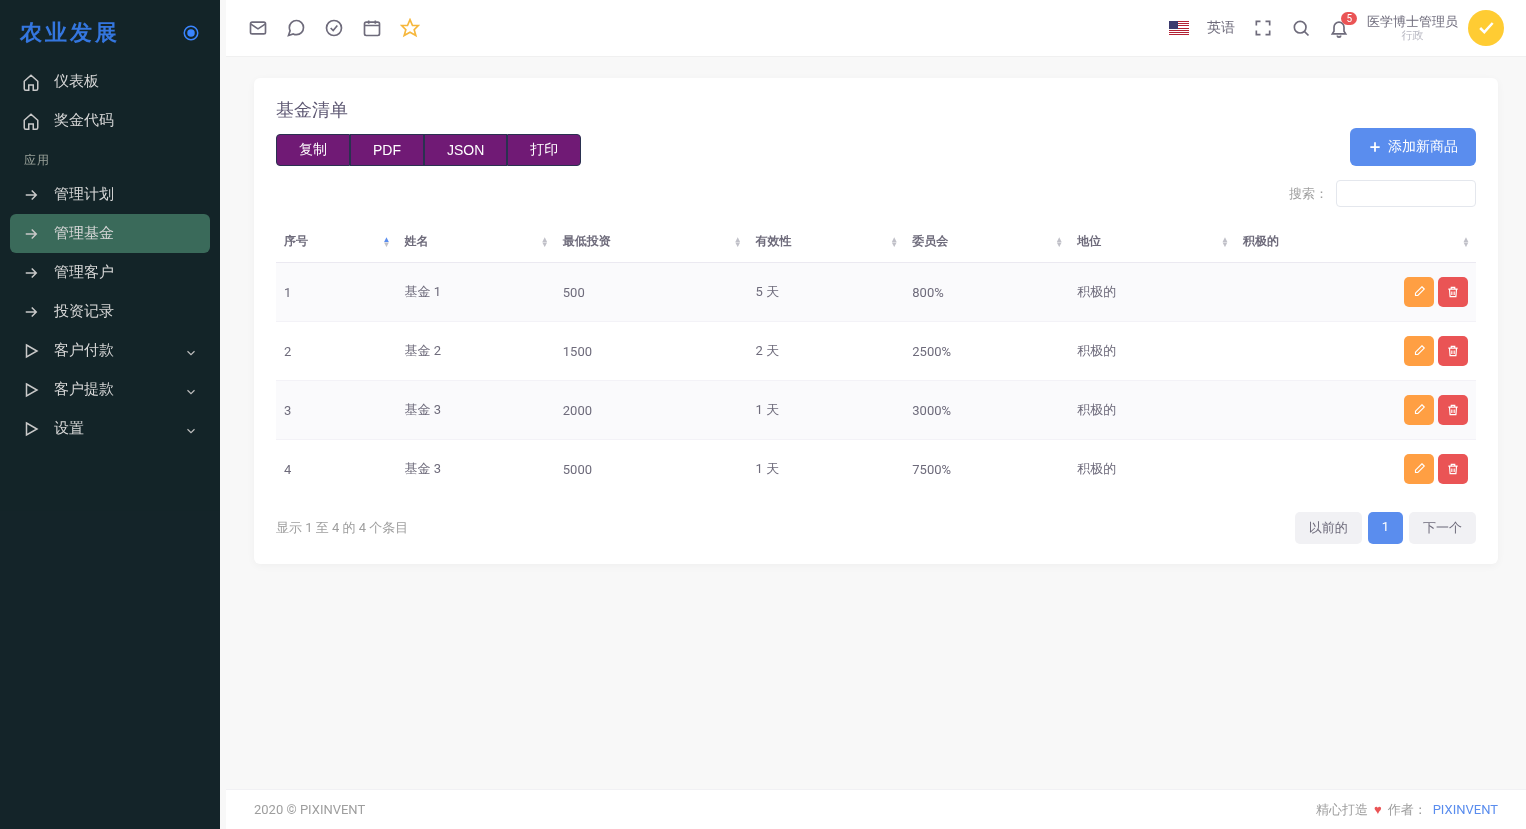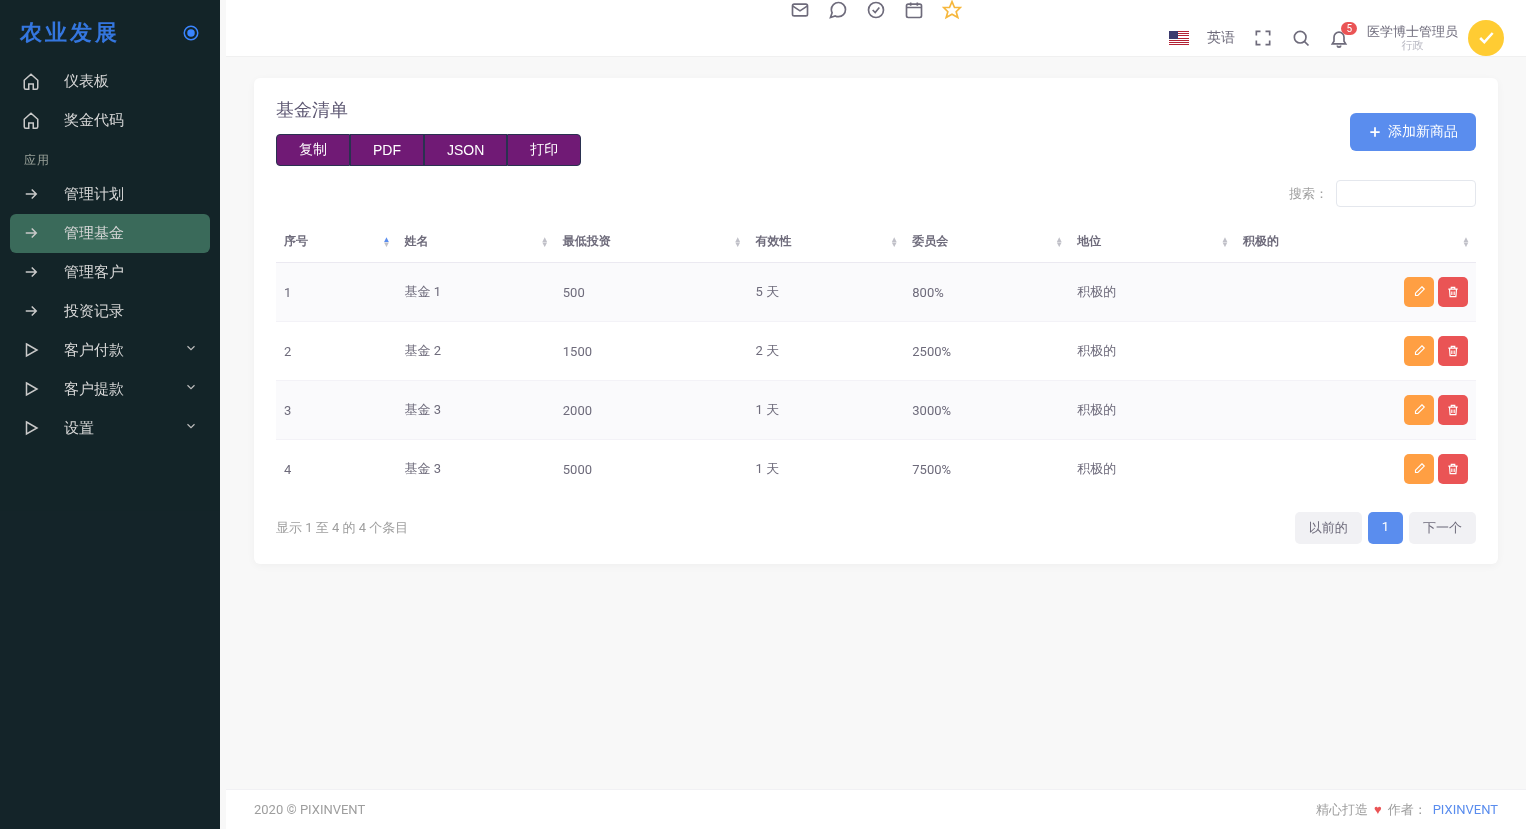--- a/index.html
+++ b/index.html
@@ -4,47 +4,47 @@
 <style>
 * { margin:0; padding:0; box-sizing:border-box; }
 body { font-family: -apple-system, BlinkMacSystemFont, "Segoe UI", Roboto, "Helvetica Neue", Arial, sans-serif; background:#f8f8f8; color:#6e6b7b; font-size:14px; width:1526px; height:829px; overflow:hidden; }
 
 .sidebar { position:fixed; left:0; top:0; width:220px; height:829px; background:#0f172a; overflow:hidden; }
 .overlay { position:absolute; inset:0; background:rgba(25,50,40,0.48); }
 .brand-row { position:relative; display:flex; align-items:center; justify-content:space-between; padding:18px 20px 10px 20px; }
 .brand { color:#3a85ff; font-size:22px; font-weight:600; letter-spacing:3px; opacity:0.85; }
 .target-icon { color:#3a85ff; }
 .nav { position:relative; padding:4px 10px; }
-.nav-item { display:flex; align-items:flex-start; padding:10px 12px; border-radius:6px; color:#d7d7d7; font-size:15px; cursor:pointer;gap:10px; }
+.nav-item { display:flex; align-items:flex-end; padding:10px 12px; border-radius:6px; color:#d7d7d7; font-size:15px; cursor:pointer; }
 .nav-item .ic { width:22px; display:inline-flex; color:#c9c9c9; }
 .nav-item .lb { margin-left:10px; }
 .nav-item.active { background:#3a6a5a; }
 .nav-item .chev { margin-left:auto; color:#bdbdbd; }
 .nav-header { padding:12px 14px 6px 14px; color:#9aa29a; font-size:12px; letter-spacing:1px; }
 
 .main { margin-left:226px; height:829px; display:flex; flex-direction:column; }
-.topbar { height:56px; background:#fff; display:flex; align-items:center; padding:0 22px; box-shadow:0 1px 0 rgba(0,0,0,0.03);flex-direction:column; }
+.topbar { height:56px; background:#fff; display:flex; align-items:center; padding:0 22px; box-shadow:0 1px 0 rgba(0,0,0,0.03); }
 .top-left { display:flex; gap:18px; color:#6e6b7b; }
 .top-left .ticon { cursor:pointer; }
 .top-left .star { color:#f6b73c; }
 .top-right { margin-left:auto; display:flex; align-items:center; gap:18px; }
 .flag { width:20px; height:14px; background:linear-gradient(#b22234 7%, #fff 7% 15%, #b22234 15% 23%, #fff 23% 31%, #b22234 31% 39%, #fff 39% 47%, #b22234 47% 55%, #fff 55% 63%, #b22234 63% 71%, #fff 71% 79%, #b22234 79% 87%, #fff 87% 95%, #b22234 95%); position:relative; }
 .flag::before { content:''; position:absolute; left:0; top:0; width:9px; height:8px; background:#3c3b6e; }
 .lang { color:#6e6b7b; font-size:14px; cursor:pointer; }
 .ic-btn { color:#6e6b7b; cursor:pointer; position:relative; }
 .bell-badge { position:absolute; top:-6px; right:-8px; background:#ea5455; color:#fff; border-radius:10px; font-size:10px; padding:1px 5px; }
 .user-block { display:flex; align-items:center; gap:10px; cursor:pointer; }
 .user-text { text-align:center; line-height:1.2; }
 .user-name { color:#6e6b7b; font-size:13px; }
 .user-role { color:#b9b9c3; font-size:11px; }
 .avatar { width:36px; height:36px; border-radius:50%; background:#ffcc33; display:flex; align-items:center; justify-content:center; color:#fff; }
 
 .content { flex:1; padding:22px 28px; overflow:auto; }
 .card { background:#fff; border-radius:6px; box-shadow:0 2px 8px rgba(0,0,0,0.04); padding:20px 22px; }
-.card-head { display:flex; align-items:center; justify-content:space-between; }
+.card-head { display:flex; align-items:flex-end; justify-content:space-between; }
 .card-title { font-size:18px; color:#5e5873; font-weight:500; }
 .add-btn { background:#5a8dee; color:#fff; border:none; border-radius:6px; padding:10px 18px; font-size:14px; display:flex; align-items:center; gap:6px; cursor:pointer; }
 .exports { display:flex; margin-top:12px; }
 .exports button { background:#701a75; color:#fff; border:1px solid #2a3150; padding:6px 22px; font-size:14px; cursor:pointer; }
 .exports button:first-child { border-radius:4px 0 0 4px; }
 .exports button:last-child { border-radius:0 4px 4px 0; }
 .search-row { display:flex; justify-content:flex-end; margin-top:14px; align-items:center; gap:8px; font-size:13px; color:#9e9e9e; }
 .search-row input { border:1px solid #e4e7ed; border-radius:4px; padding:5px 8px; width:140px; font-size:13px; }
 
 table.dt { width:100%; border-collapse:collapse; margin-top:14px; }

